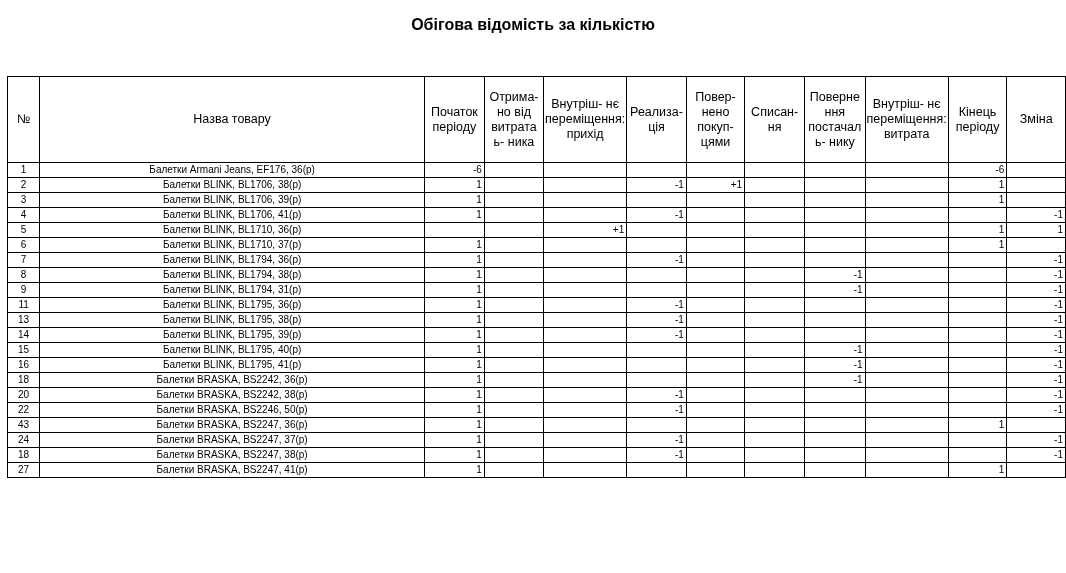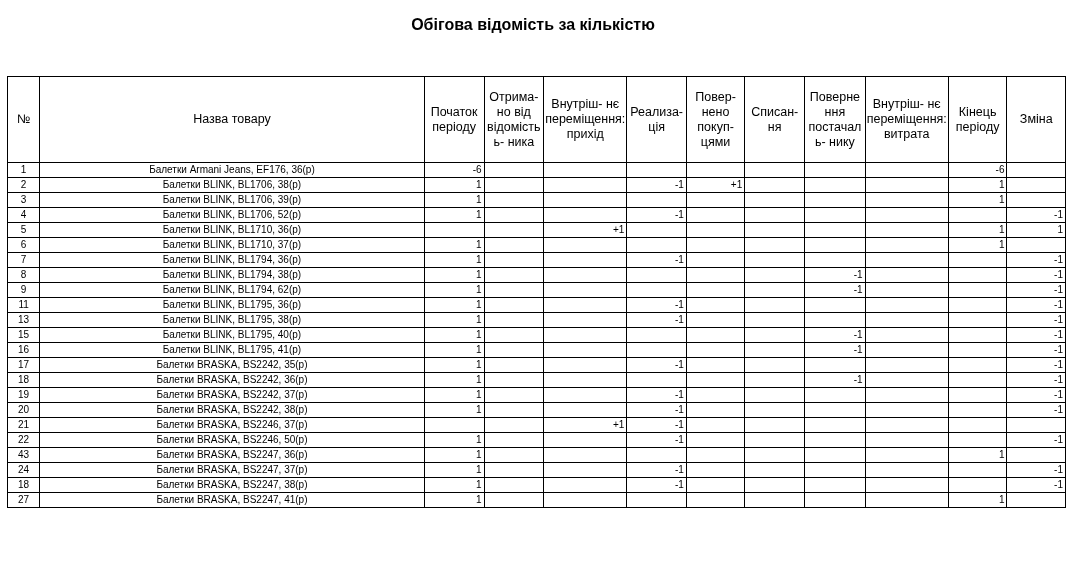--- a/index.html
+++ b/index.html
@@ -47,21 +47,21 @@
       <col style="width:61px">
       <col style="width:61px">
     <col style="width:60px">
       <col style="width:61px">
   </colgroup>
   <thead>
     <tr>
       <th>№</th>
       <th>Назва товару</th>
       <th>Початок періоду</th>
-      <th>Отрима- но від відомість ь- ника</th>
+      <th>Отрима- но від витрата ь- ника</th>
       <th>Внутріш- нє переміщення: прихід</th>
       <th>Реализа- ція</th>
       <th>Повер- нено покуп- цями</th>
       <th>Списан- ня</th>
       <th>Поверне ння постачал ь- нику</th>
       <th>Внутріш- нє переміщення: витрата</th>
       <th>Кінець періоду</th>
       <th>Зміна</th>
     </tr>
   </thead>
@@ -103,21 +103,21 @@
         <td class="val"></td>
         <td class="val"></td>
         <td class="val"></td>
         <td class="val"></td>
         <td class="val"></td>
         <td class="val">1</td>
         <td class="val"></td>
       </tr>
       <tr>
         <td class="num-col">4</td>
-        <td class="name-col">Балетки BLINK,  BL1706,  52(р)</td>
+        <td class="name-col">Балетки BLINK,  BL1706,  41(р)</td>
         <td class="val">1</td>
         <td class="val"></td>
         <td class="val"></td>
         <td class="val">-1</td>
         <td class="val"></td>
         <td class="val"></td>
         <td class="val"></td>
         <td class="val"></td>
         <td class="val"></td>
         <td class="val">-1</td>
@@ -173,21 +173,21 @@
         <td class="val"></td>
         <td class="val"></td>
         <td class="val"></td>
         <td class="val">-1</td>
         <td class="val"></td>
         <td class="val"></td>
         <td class="val">-1</td>
       </tr>
       <tr>
         <td class="num-col">9</td>
-        <td class="name-col">Балетки BLINK,  BL1794,  62(р)</td>
+        <td class="name-col">Балетки BLINK,  BL1794,  31(р)</td>
         <td class="val">1</td>
         <td class="val"></td>
         <td class="val"></td>
         <td class="val"></td>
         <td class="val"></td>
         <td class="val"></td>
         <td class="val">-1</td>
         <td class="val"></td>
         <td class="val"></td>
         <td class="val">-1</td>
@@ -214,20 +214,34 @@
         <td class="val"></td>
         <td class="val">-1</td>
         <td class="val"></td>
         <td class="val"></td>
         <td class="val"></td>
         <td class="val"></td>
         <td class="val"></td>
         <td class="val">-1</td>
       </tr>
       <tr>
+        <td class="num-col">14</td>
+        <td class="name-col">Балетки BLINK,  BL1795,  39(р)</td>
+        <td class="val">1</td>
+        <td class="val"></td>
+        <td class="val"></td>
+        <td class="val">-1</td>
+        <td class="val"></td>
+        <td class="val"></td>
+        <td class="val"></td>
+        <td class="val"></td>
+        <td class="val"></td>
+        <td class="val">-1</td>
+      </tr>
+      <tr>
         <td class="num-col">15</td>
         <td class="name-col">Балетки BLINK,  BL1795,  40(р)</td>
         <td class="val">1</td>
         <td class="val"></td>
         <td class="val"></td>
         <td class="val"></td>
         <td class="val"></td>
         <td class="val"></td>
         <td class="val">-1</td>
         <td class="val"></td>
@@ -242,88 +256,46 @@
         <td class="val"></td>
         <td class="val"></td>
         <td class="val"></td>
         <td class="val"></td>
         <td class="val">-1</td>
         <td class="val"></td>
         <td class="val"></td>
         <td class="val">-1</td>
       </tr>
       <tr>
-        <td class="num-col">17</td>
-        <td class="name-col">Балетки BRASKA,  BS2242,  35(р)</td>
-        <td class="val">1</td>
-        <td class="val"></td>
-        <td class="val"></td>
-        <td class="val">-1</td>
-        <td class="val"></td>
-        <td class="val"></td>
-        <td class="val"></td>
-        <td class="val"></td>
-        <td class="val"></td>
-        <td class="val">-1</td>
-      </tr>
-      <tr>
         <td class="num-col">18</td>
         <td class="name-col">Балетки BRASKA,  BS2242,  36(р)</td>
         <td class="val">1</td>
         <td class="val"></td>
         <td class="val"></td>
         <td class="val"></td>
         <td class="val"></td>
         <td class="val"></td>
         <td class="val">-1</td>
         <td class="val"></td>
         <td class="val"></td>
         <td class="val">-1</td>
       </tr>
       <tr>
-        <td class="num-col">19</td>
-        <td class="name-col">Балетки BRASKA,  BS2242,  37(р)</td>
-        <td class="val">1</td>
-        <td class="val"></td>
-        <td class="val"></td>
-        <td class="val">-1</td>
-        <td class="val"></td>
-        <td class="val"></td>
-        <td class="val"></td>
-        <td class="val"></td>
-        <td class="val"></td>
-        <td class="val">-1</td>
-      </tr>
-      <tr>
         <td class="num-col">20</td>
         <td class="name-col">Балетки BRASKA,  BS2242,  38(р)</td>
         <td class="val">1</td>
         <td class="val"></td>
         <td class="val"></td>
         <td class="val">-1</td>
         <td class="val"></td>
         <td class="val"></td>
         <td class="val"></td>
         <td class="val"></td>
         <td class="val"></td>
         <td class="val">-1</td>
-      </tr>
-      <tr>
-        <td class="num-col">21</td>
-        <td class="name-col">Балетки BRASKA,  BS2246,  37(р)</td>
-        <td class="val"></td>
-        <td class="val"></td>
-        <td class="val">+1</td>
-        <td class="val">-1</td>
-        <td class="val"></td>
-        <td class="val"></td>
-        <td class="val"></td>
-        <td class="val"></td>
-        <td class="val"></td>
-        <td class="val"></td>
       </tr>
       <tr>
         <td class="num-col">22</td>
         <td class="name-col">Балетки BRASKA,  BS2246,  50(р)</td>
         <td class="val">1</td>
         <td class="val"></td>
         <td class="val"></td>
         <td class="val">-1</td>
         <td class="val"></td>
         <td class="val"></td>

